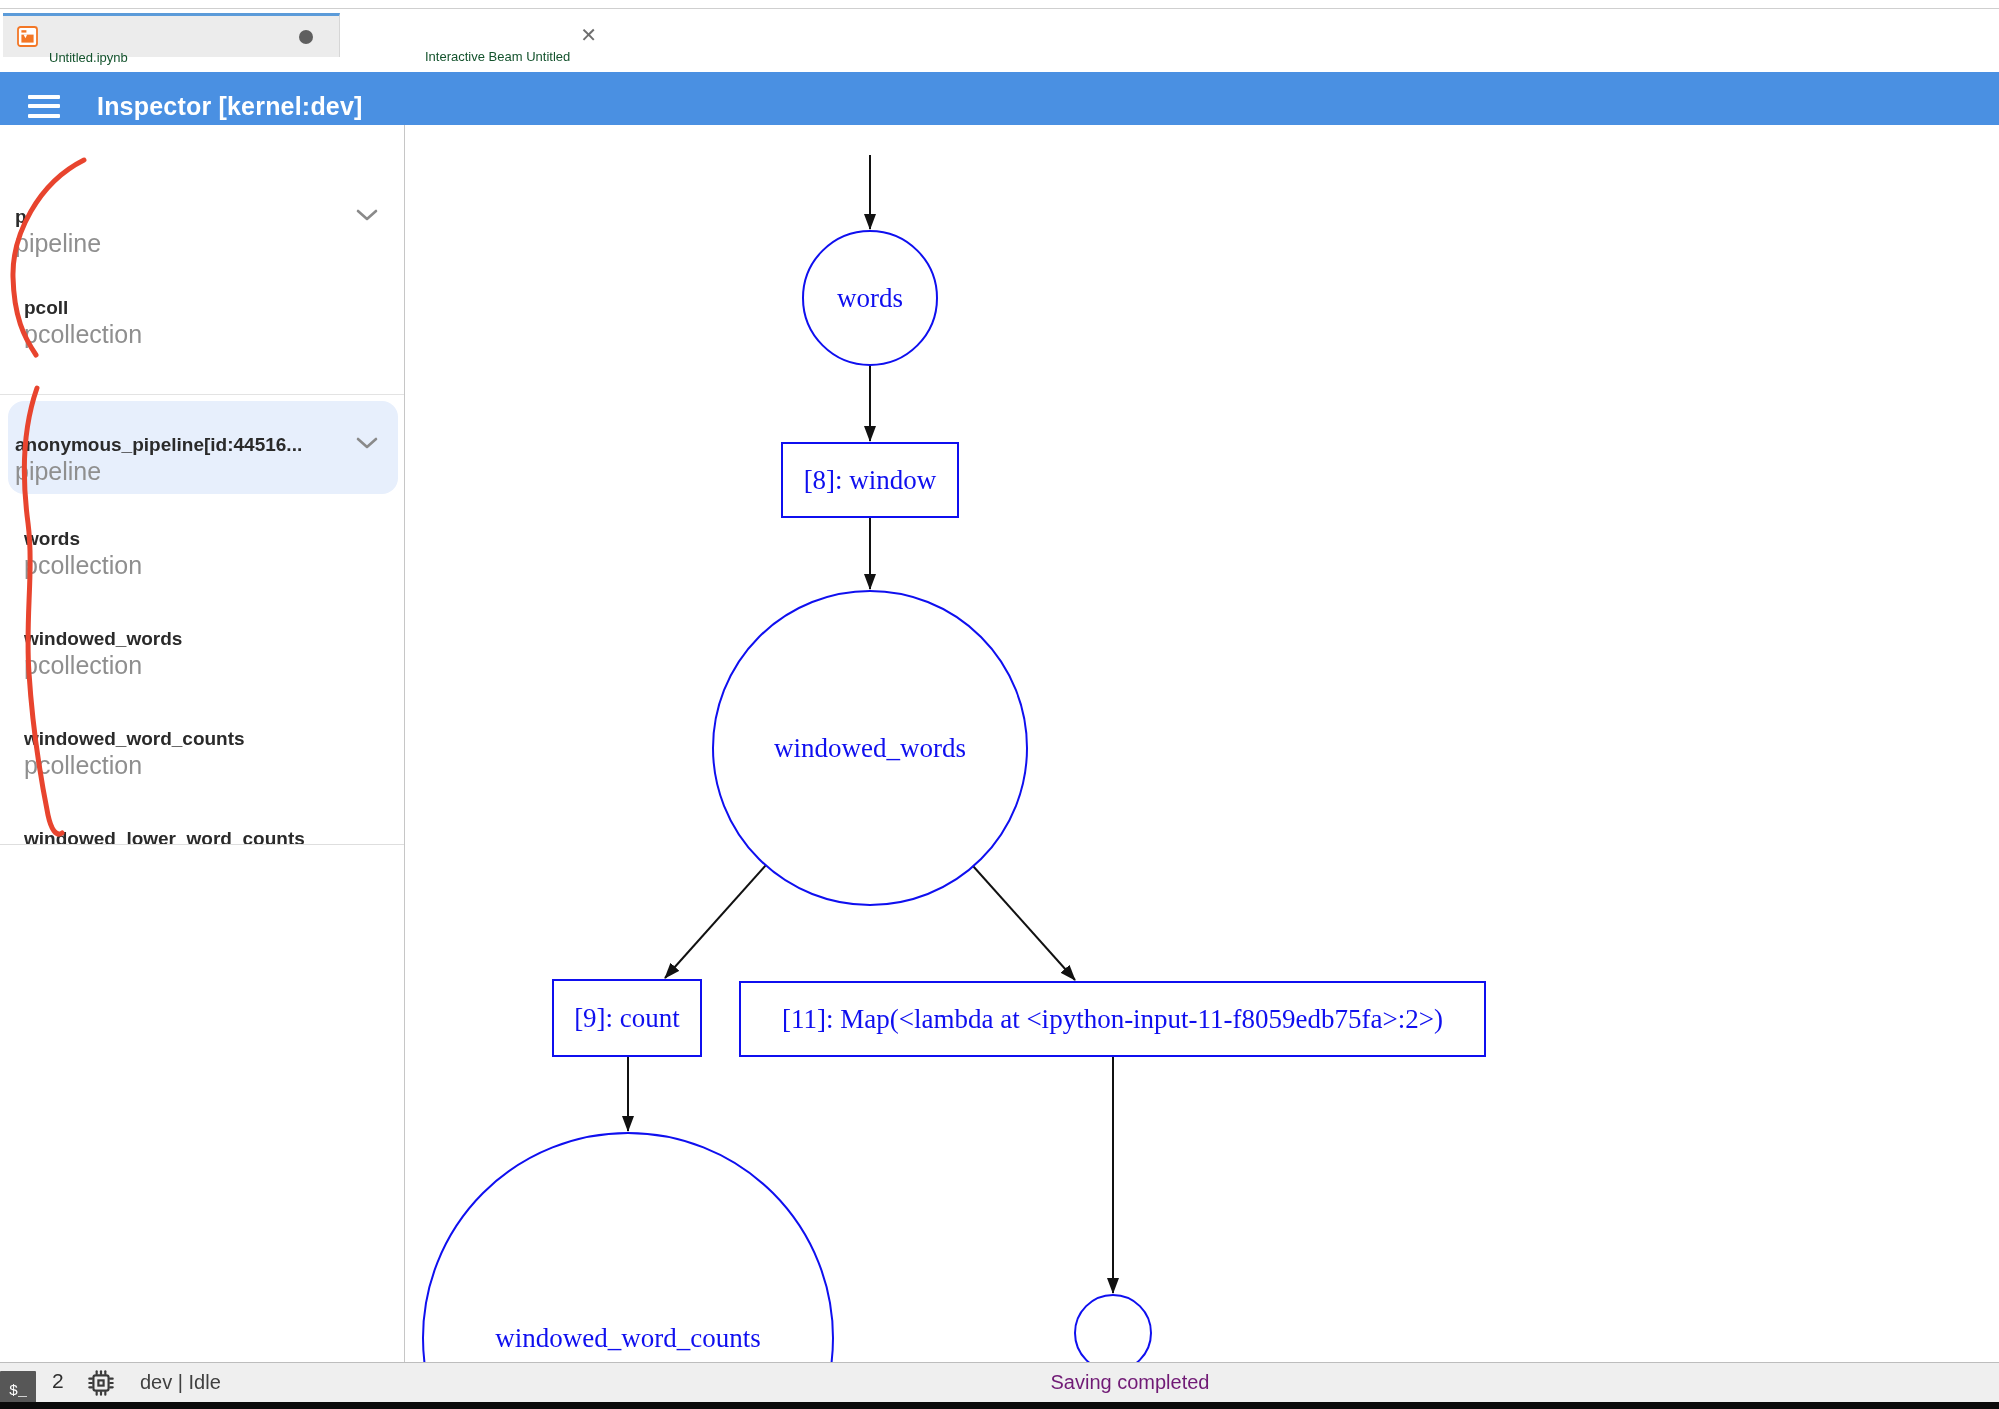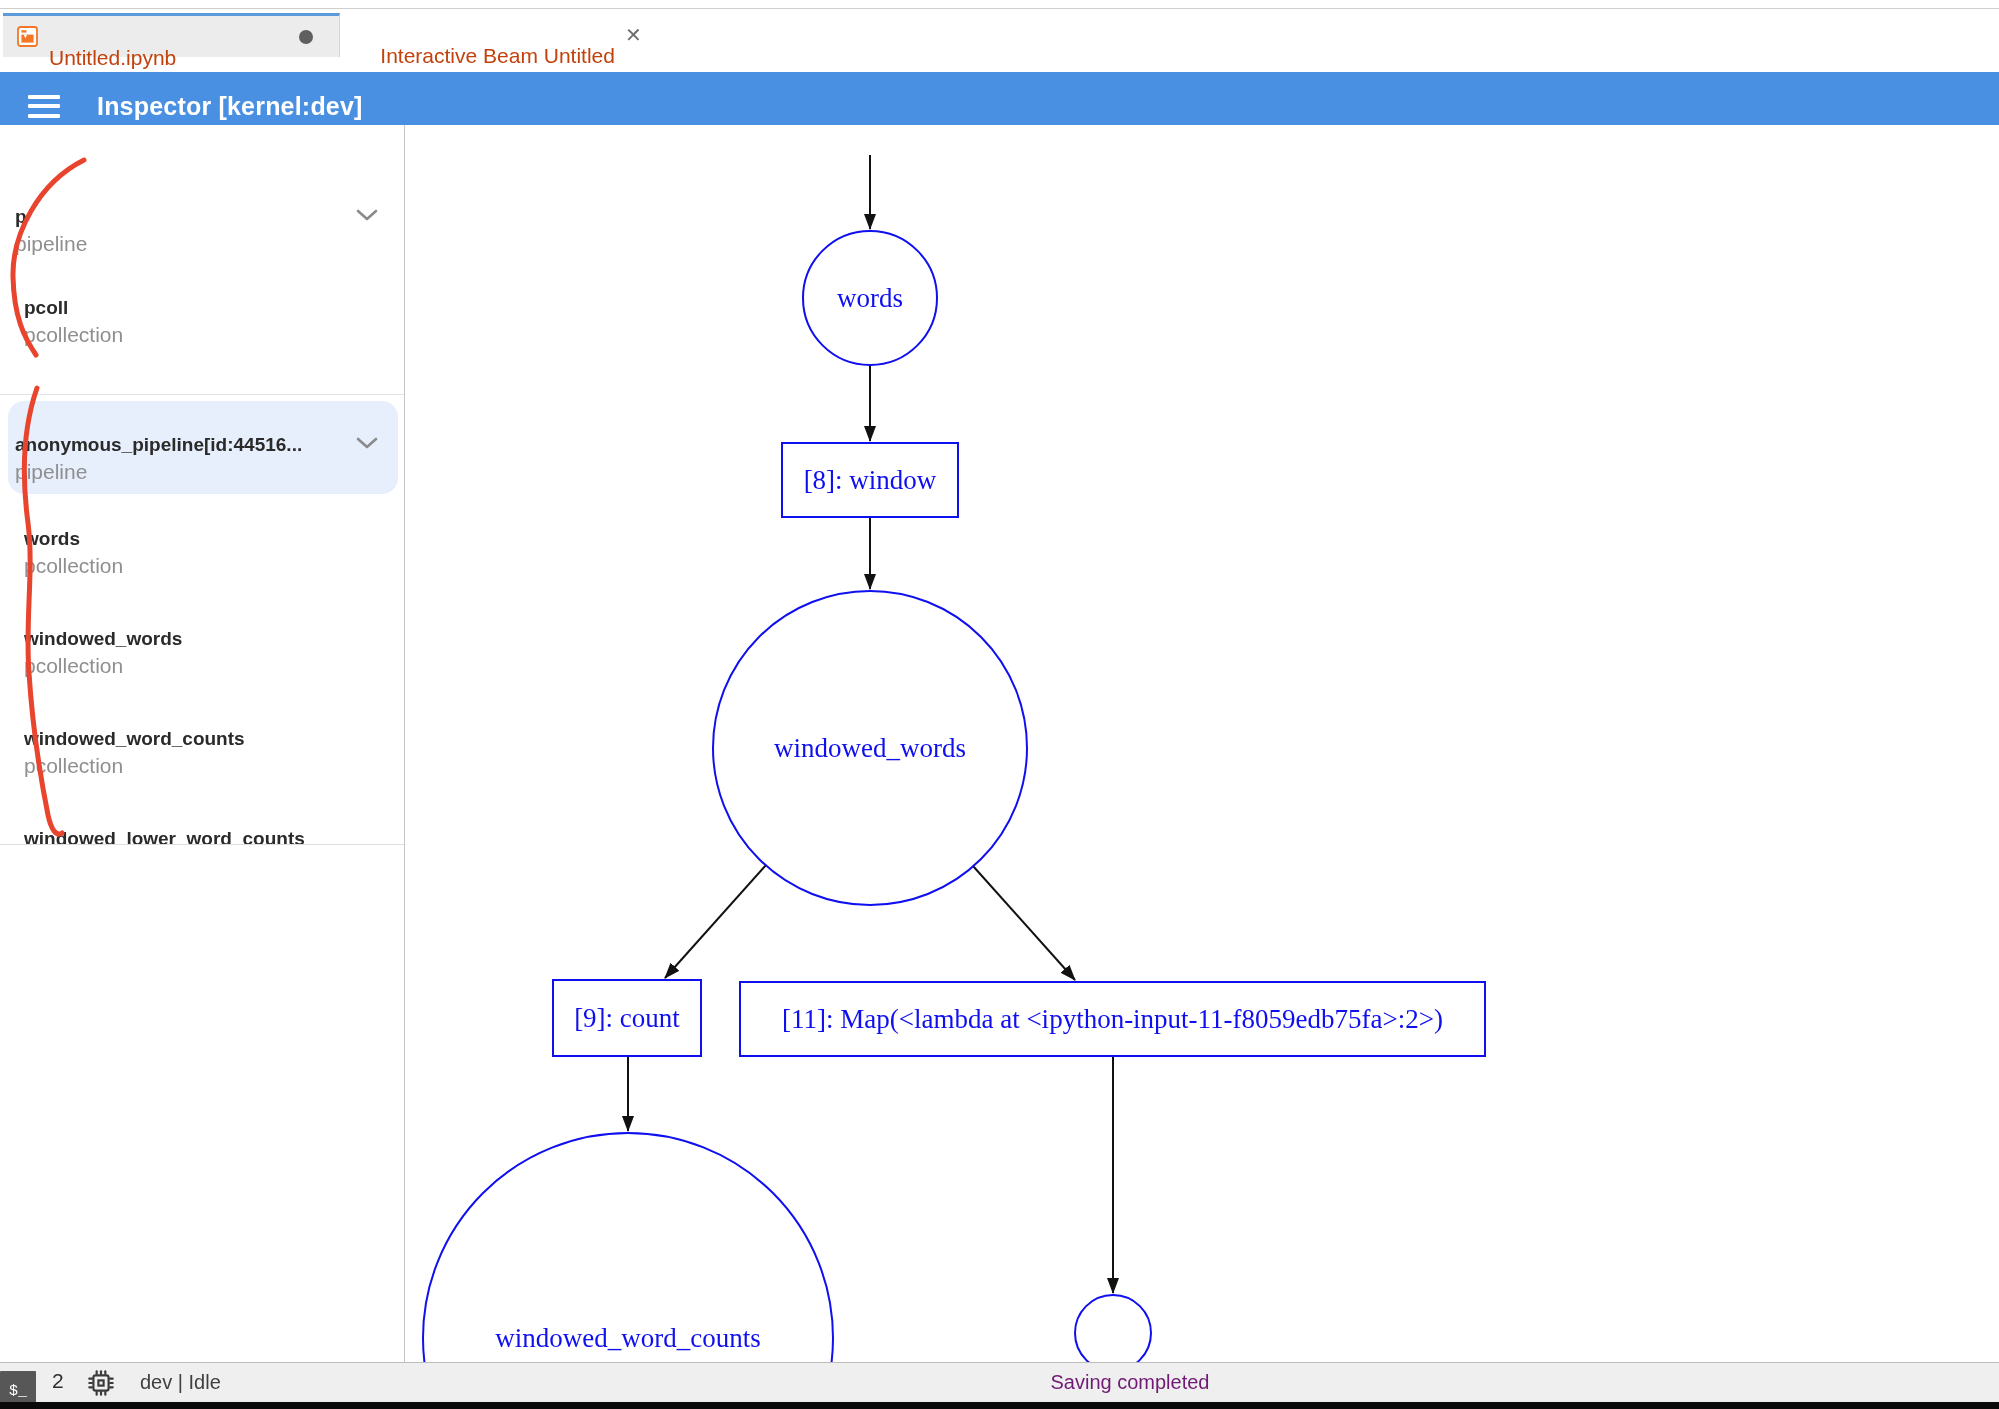--- a/index.html
+++ b/index.html
@@ -15,21 +15,21 @@
 
   
   .tabbar { position:absolute; left:0; top:13px; width:1999px; height:44px; background:#ffffff; display:flex; }
   .tab { display:flex; align-items:center; height:44px; }
   .tab-notebook {
     margin-left:3px; width:337px; background:#ececec;
     border-top:3px solid #5b9bd9; border-right:1px solid #d6d6d6;
     padding:0 14px 0 14px;
   }
   .tab-inspector { width:342px; background:#ffffff; justify-content:center; padding:0 10px; }
-  .tab-label { font-size:21px; color:#c2410c; white-space:nowrap;margin-top:42px; }
+  .tab-label { font-size:13px; color:#14532d; white-space:nowrap;margin-top:42px; }
   .nb-icon { width:21px; height:21px; margin-right:11px; flex:none; }
   .dirty-dot { width:14px; height:14px; border-radius:50%; background:#5f5f5f; margin-left:auto; margin-right:12px; }
   .close-x { font-size:20px; color:#6e6e6e; margin-left:10px; line-height:1; }
 
   
   .app-header {
     position:absolute; left:0; top:72px; width:1999px; height:68px;
     display:flex; align-items:center;
   }
   .hamburger { width:32px; margin-left:28px; cursor:pointer; }
@@ -41,21 +41,21 @@
     position:absolute; left:0; top:125px; width:405px; height:1237px;
     background:#fff; border-right:1px solid #c6c6c6;
   }
   .sidebar-panel { width:100%; height:720px; border-bottom:1px solid #dedede; padding-top:78px; overflow:hidden; }
   .side-item { position:relative; padding:0 16px 0 15px; margin-bottom:37px; }
   .side-item.pcoll { padding-left:24px; margin-bottom:46px; }
   .side-item .name {
     font-size:19px; font-weight:bold; color:#2a2a2a; line-height:27px;
     white-space:nowrap; overflow:hidden; max-width:330px;
   }
-  .side-item .sub { font-size:21px; color:#8f8f8f; line-height:27px; }
+  .side-item .sub { font-size:25px; color:#8f8f8f; line-height:27px; }
   .side-item.selected {
     background:#e7effc; border-radius:16px;
     margin:6px 6px 31px 8px; padding:30px 8px 9px 7px;
   }
   .section-divider { height:1px; background:#e3e3e3; margin-top:6px; }
   .chev { position:absolute; right:26px; top:6px; }
   .side-item.selected .chev { right:20px; top:36px; }
 
   
   .graph-area { position:absolute; left:405px; top:125px; width:1594px; height:1237px; background:#fff; overflow:hidden; }

